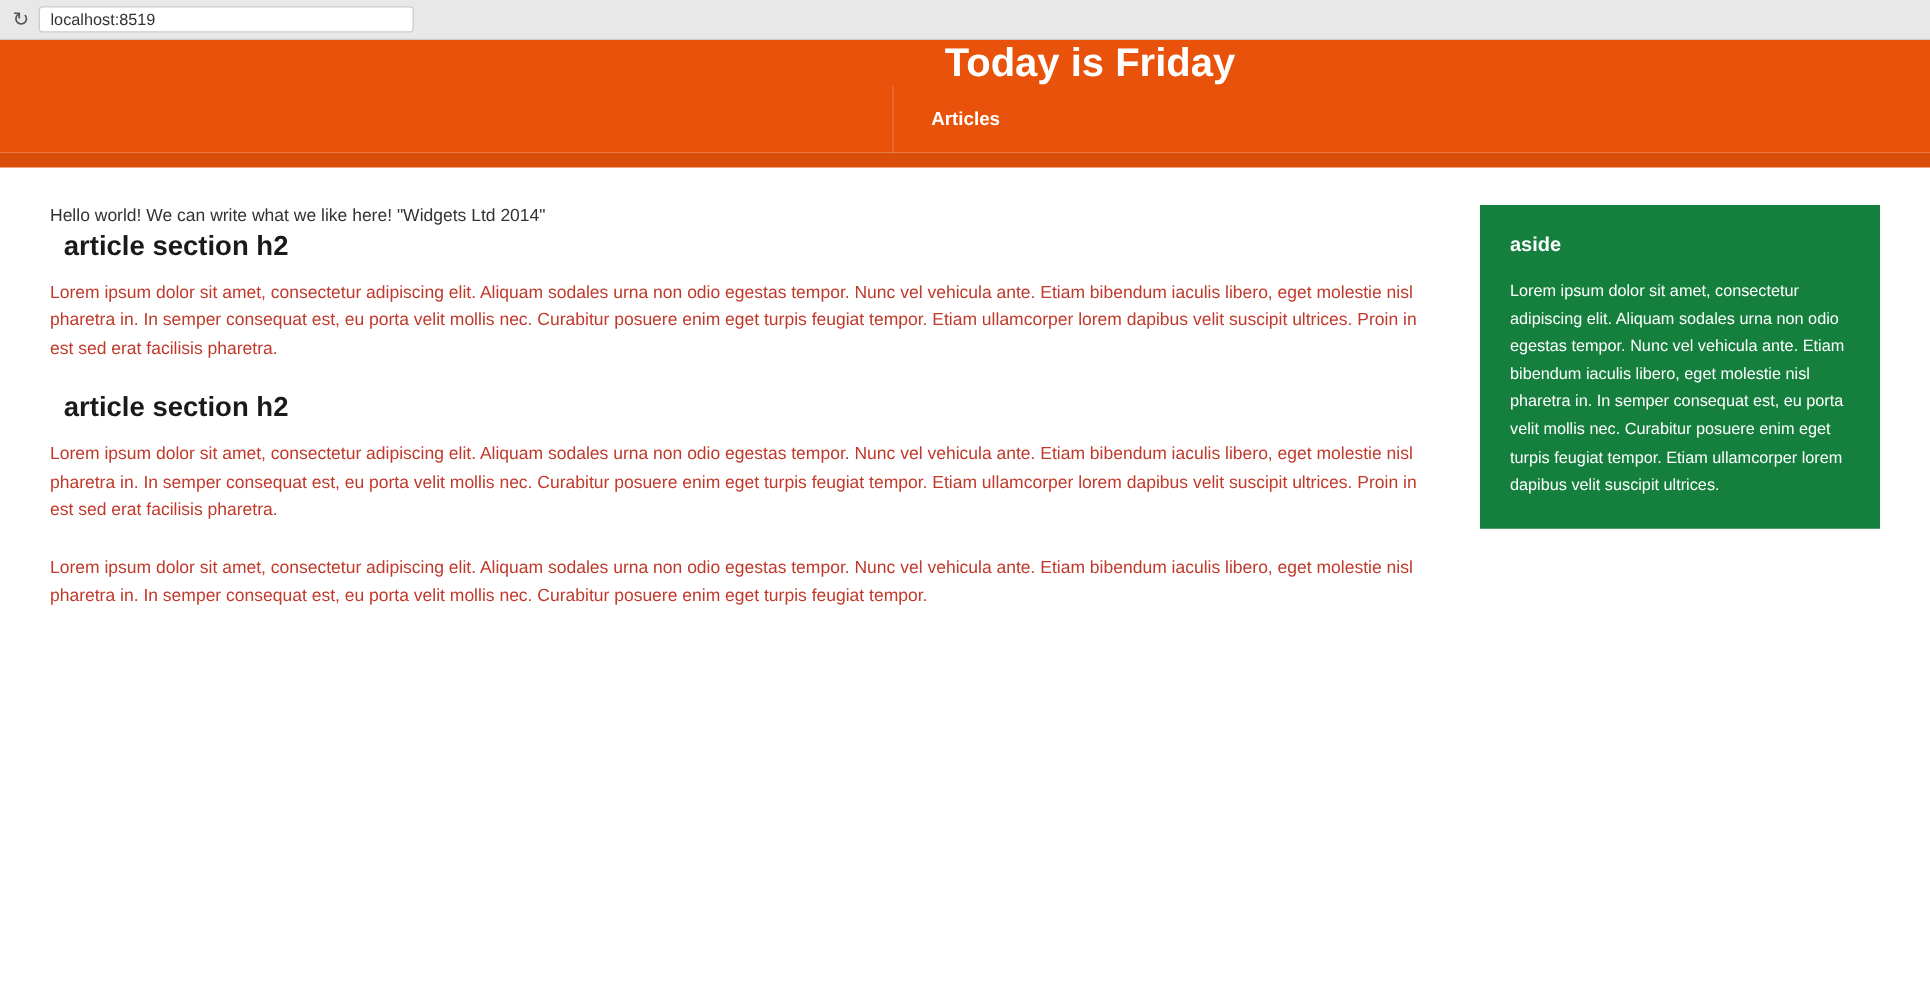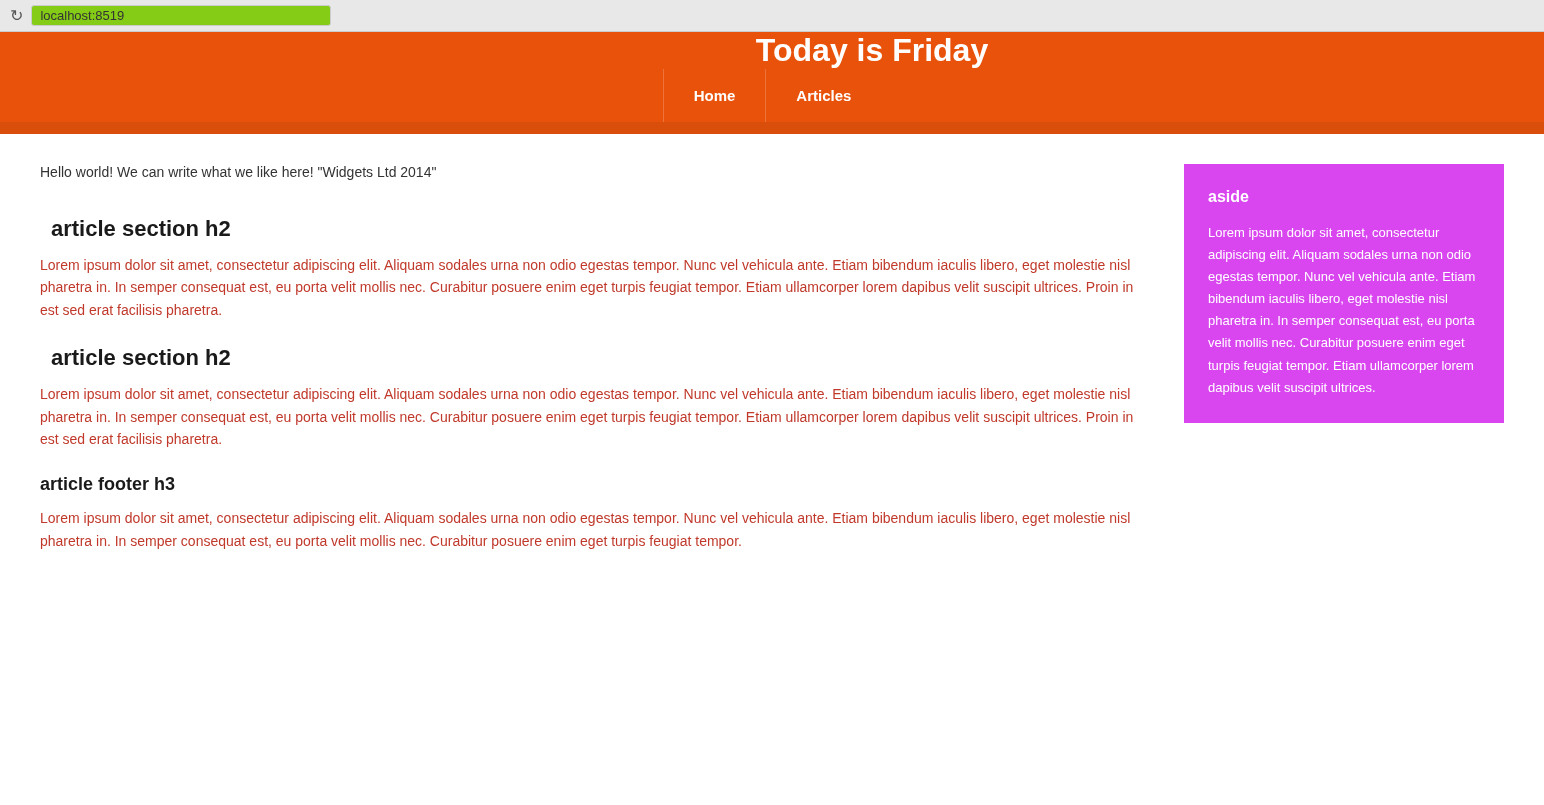--- a/index.html
+++ b/index.html
@@ -14,21 +14,21 @@
       padding: 0 10px;
       border-bottom: 1px solid #ccc;
     }
     .browser-bar .reload-icon {
       font-size: 16px;
       color: #555;
       margin-right: 8px;
       cursor: pointer;
     }
     .address-bar {
-      background: #84cc16;
+      background: #ffffff;
       border: 1px solid #ccc;
       border-radius: 3px;
       padding: 2px 8px;
       font-size: 13px;
       color: #333;
       width: 300px;
     }
 
     
     .page-wrapper {
@@ -84,21 +84,21 @@
       max-width: 1544px;
     }
 
     .main-content {
       flex: 1;
     }
 
     .intro-text {
       color: #333;
       font-size: 14px;
-      margin-bottom: 36px;
+      margin-bottom: 4px;
     }
 
     .article-section h2 {
       font-size: 22px;
       color: #1a1a1a;
       margin-bottom: 12px;
       font-weight: bold;
       margin-left: 11px;
     }
 
@@ -112,21 +112,21 @@
     .article-section p {
       font-size: 14px;
       line-height: 1.6;
       color: #c0392b;
       margin-bottom: 24px;
     }
 
     
     .aside-box {
       width: 320px;
-      background: #d946ef;
+      background: #15803d;
       padding: 24px;
       color: white;
       align-self: flex-start;
     }
 
     .aside-box h3 {
       font-size: 16px;
       font-weight: bold;
       margin-bottom: 16px;
     }
@@ -156,21 +156,20 @@
 <div class="browser-bar">
   <span class="reload-icon">↻</span>
   <div class="address-bar">localhost:8519</div>
 </div>
 
 <div class="page-wrapper">
 
   <header>
     <h1 class="site-title">Today is Friday</h1>
     <nav>
-      <a href="#">Home</a>
       <a href="#">Articles</a>
     </nav>
   </header>
 
   <div class="sub-header"></div>
 
   <div class="content-area">
 
     <main class="main-content">
 
@@ -180,21 +179,20 @@
         <h2>article section h2</h2>
         <p>Lorem ipsum dolor sit amet, consectetur adipiscing elit. Aliquam sodales urna non odio egestas tempor. Nunc vel vehicula ante. Etiam bibendum iaculis libero, eget molestie nisl pharetra in. In semper consequat est, eu porta velit mollis nec. Curabitur posuere enim eget turpis feugiat tempor. Etiam ullamcorper lorem dapibus velit suscipit ultrices. Proin in est sed erat facilisis pharetra.</p>
       </div>
 
       <div class="article-section">
         <h2>article section h2</h2>
         <p>Lorem ipsum dolor sit amet, consectetur adipiscing elit. Aliquam sodales urna non odio egestas tempor. Nunc vel vehicula ante. Etiam bibendum iaculis libero, eget molestie nisl pharetra in. In semper consequat est, eu porta velit mollis nec. Curabitur posuere enim eget turpis feugiat tempor. Etiam ullamcorper lorem dapibus velit suscipit ultrices. Proin in est sed erat facilisis pharetra.</p>
       </div>
 
       <div class="article-section">
-        <h3>article footer h3</h3>
         <p>Lorem ipsum dolor sit amet, consectetur adipiscing elit. Aliquam sodales urna non odio egestas tempor. Nunc vel vehicula ante. Etiam bibendum iaculis libero, eget molestie nisl pharetra in. In semper consequat est, eu porta velit mollis nec. Curabitur posuere enim eget turpis feugiat tempor.</p>
       </div>
 
     </main>
 
     <aside class="aside-box">
       <h3>aside</h3>
       <p>Lorem ipsum dolor sit amet, consectetur adipiscing elit. Aliquam sodales urna non odio egestas tempor. Nunc vel vehicula ante. Etiam bibendum iaculis libero, eget molestie nisl pharetra in. In semper consequat est, eu porta velit mollis nec. Curabitur posuere enim eget turpis feugiat tempor. Etiam ullamcorper lorem dapibus velit suscipit ultrices.</p>
     </aside>
 

